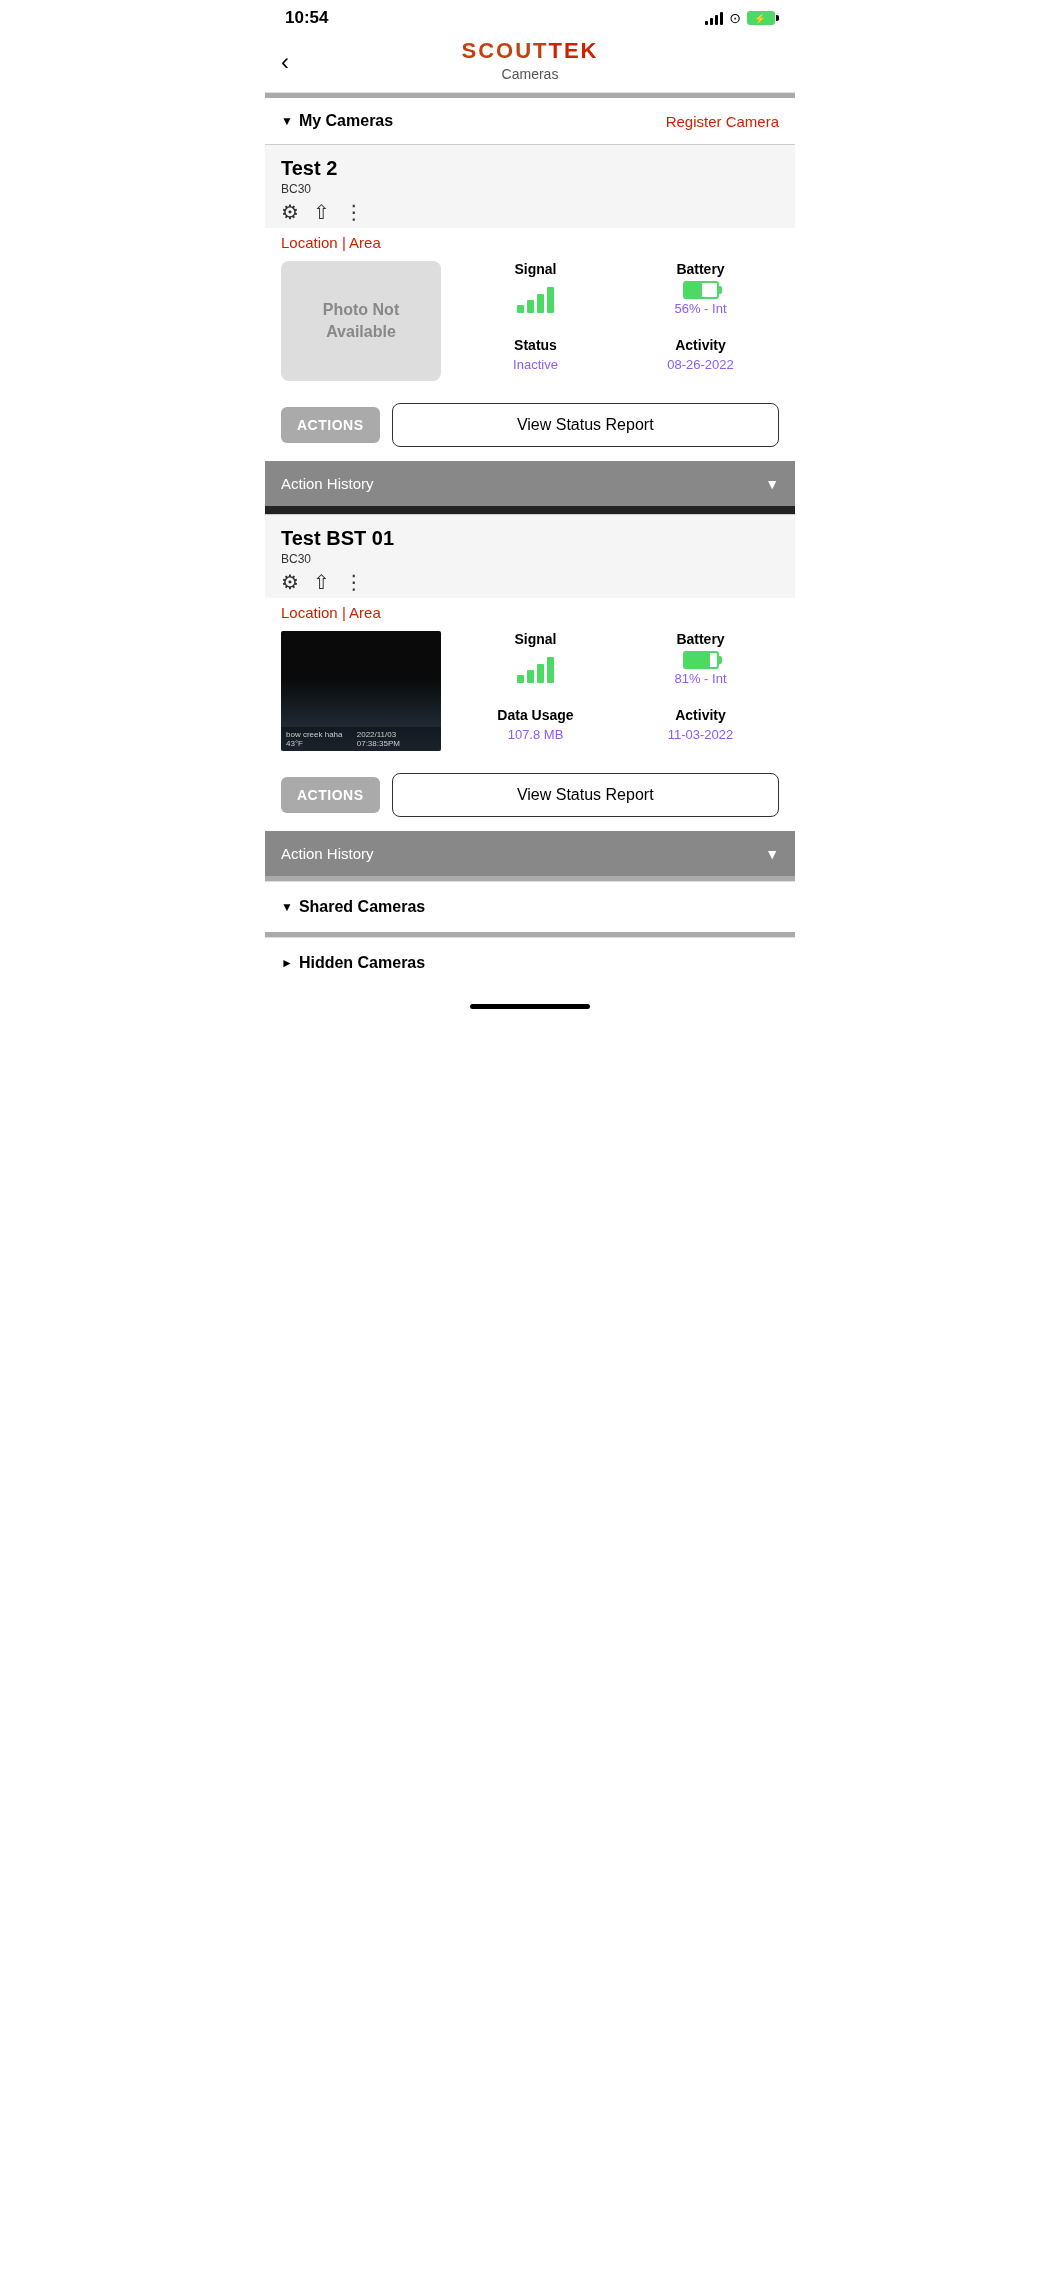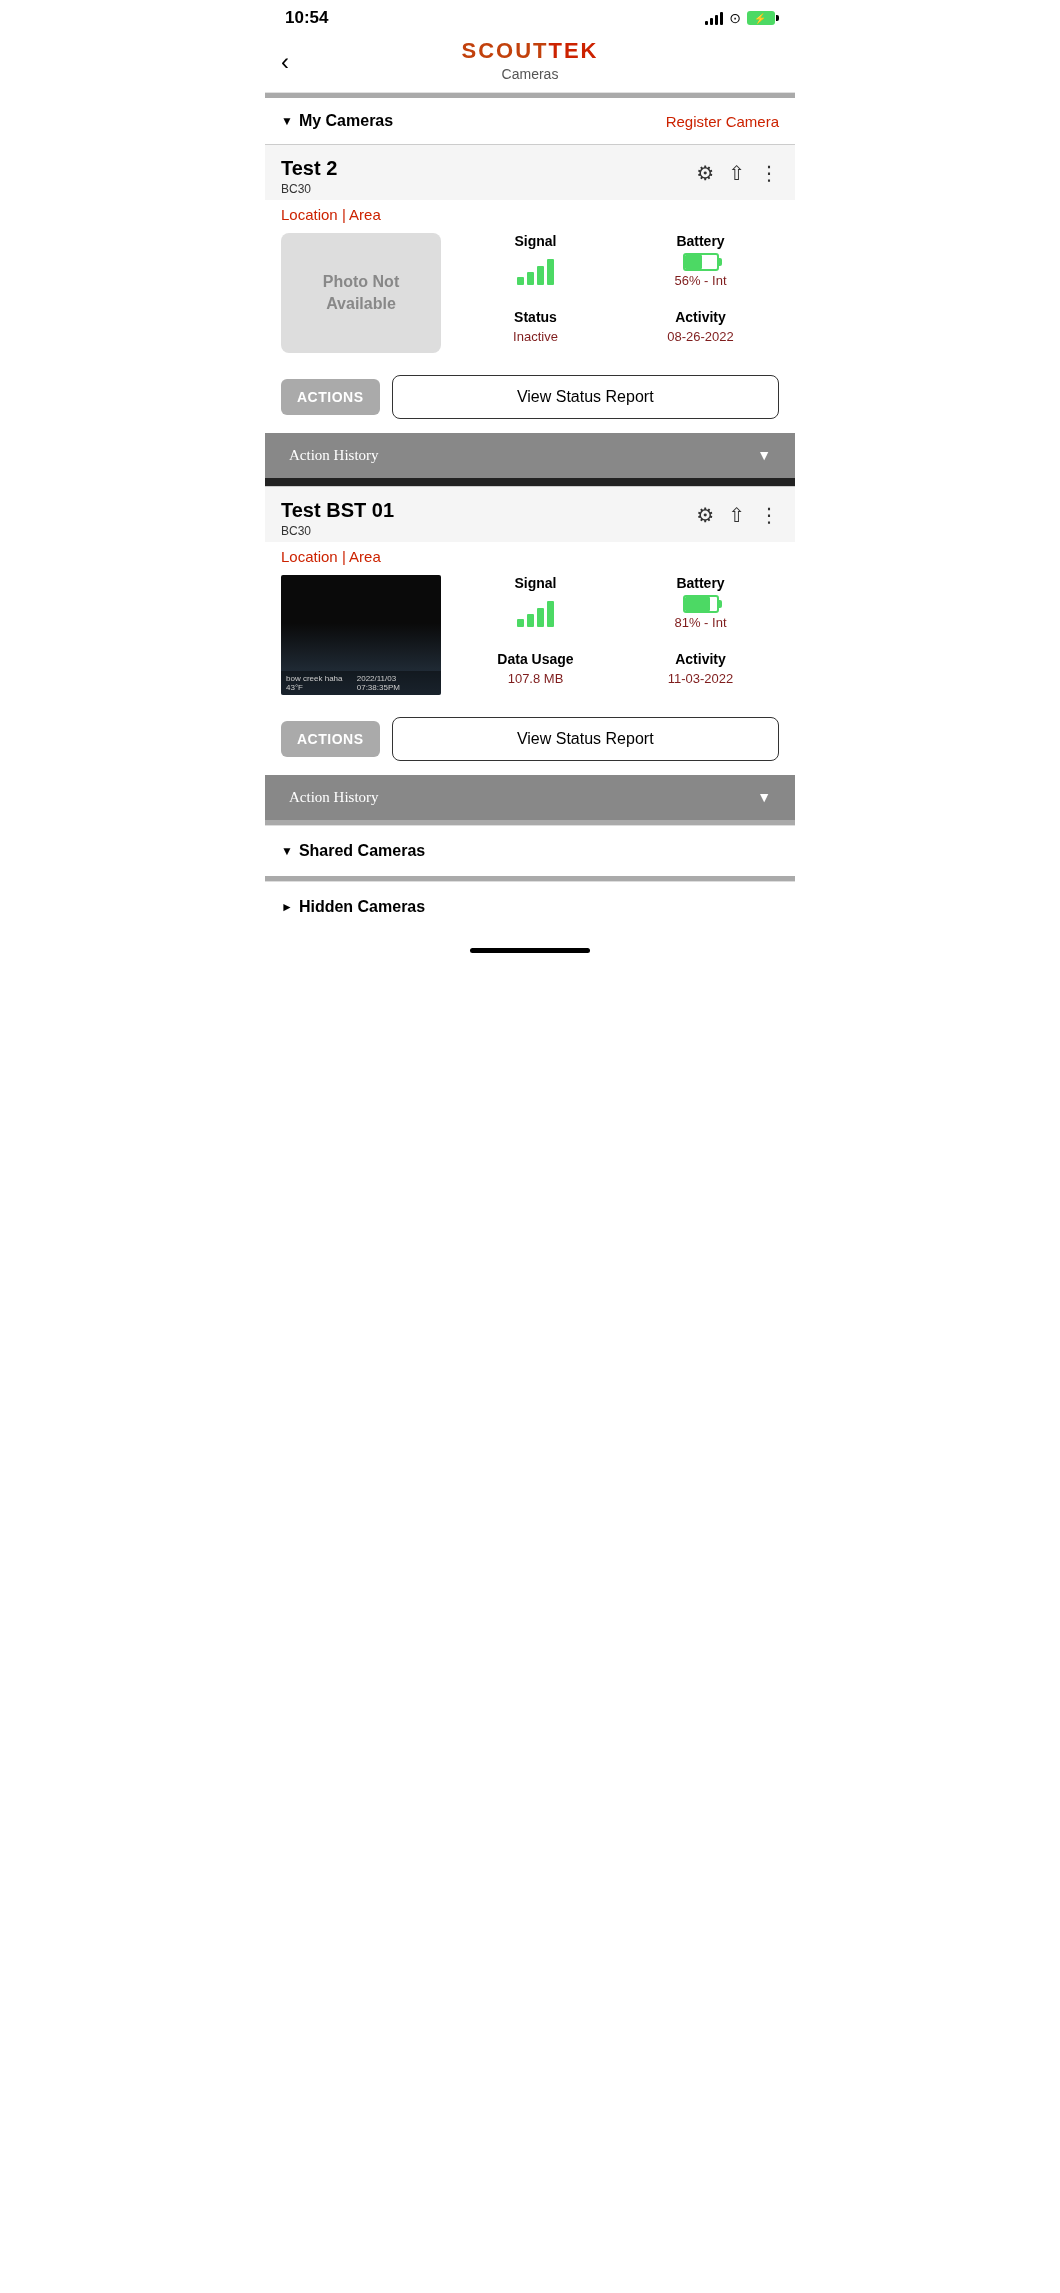--- a/index.html
+++ b/index.html
@@ -150,20 +150,21 @@
     .camera-card {
       background: #fff;
       border-top: 1px solid #ccc;
     }
     .camera-card-header {
       display: flex;
       justify-content: space-between;
       align-items: flex-start;
       padding: 12px 16px 4px;
       background: #f5f5f5;
+      flex-direction: column;
     }
     .camera-name {
       font-size: 20px;
       font-weight: 700;
       color: #000;
     }
     .camera-model {
       font-size: 12px;
       color: #333;
       margin-top: 2px;
@@ -291,21 +292,21 @@
       background: #4CD964;
       border-radius: 0 2px 2px 0;
     }
     .battery-fill {
       height: 100%;
       background: #4CD964;
       border-radius: 1px;
     }
     .stat-value {
       font-size: 13px;
-      color: #7f1d1d;
+      color: #8b5cf6;
       text-align: center;
     }
 
     
     .actions-row {
       display: flex;
       align-items: center;
       gap: 12px;
       padding: 8px 16px 14px;
       background: #fff;
@@ -332,23 +333,22 @@
       border: 1.5px solid #333;
       cursor: pointer;
       text-align: center;
     }
 
     
     .action-history-bar {
       display: flex;
       justify-content: space-between;
       align-items: center;
-      padding: 14px 24px;
+      padding: 14px 16px;
       background: #888;
-      font-family: Liberation Serif, serif;
     }
     .action-history-label {
       font-size: 15px;
       color: #fff;
       font-weight: 500;
     }
     .chevron-down {
       color: #fff;
       font-size: 14px;
     }

